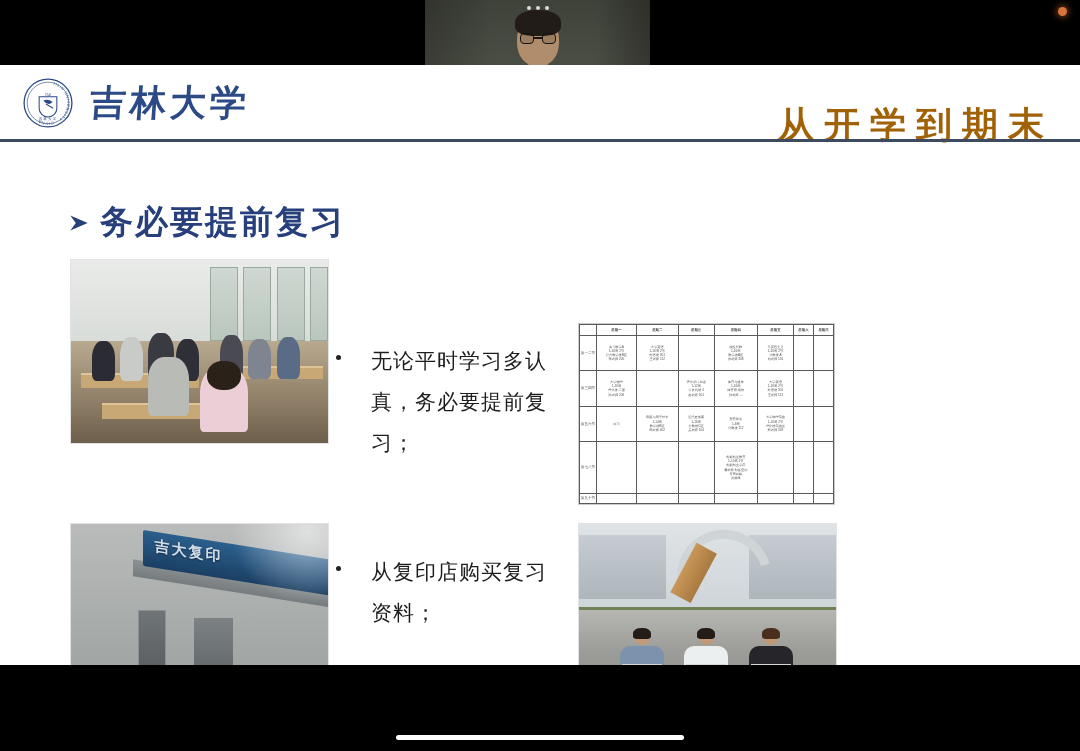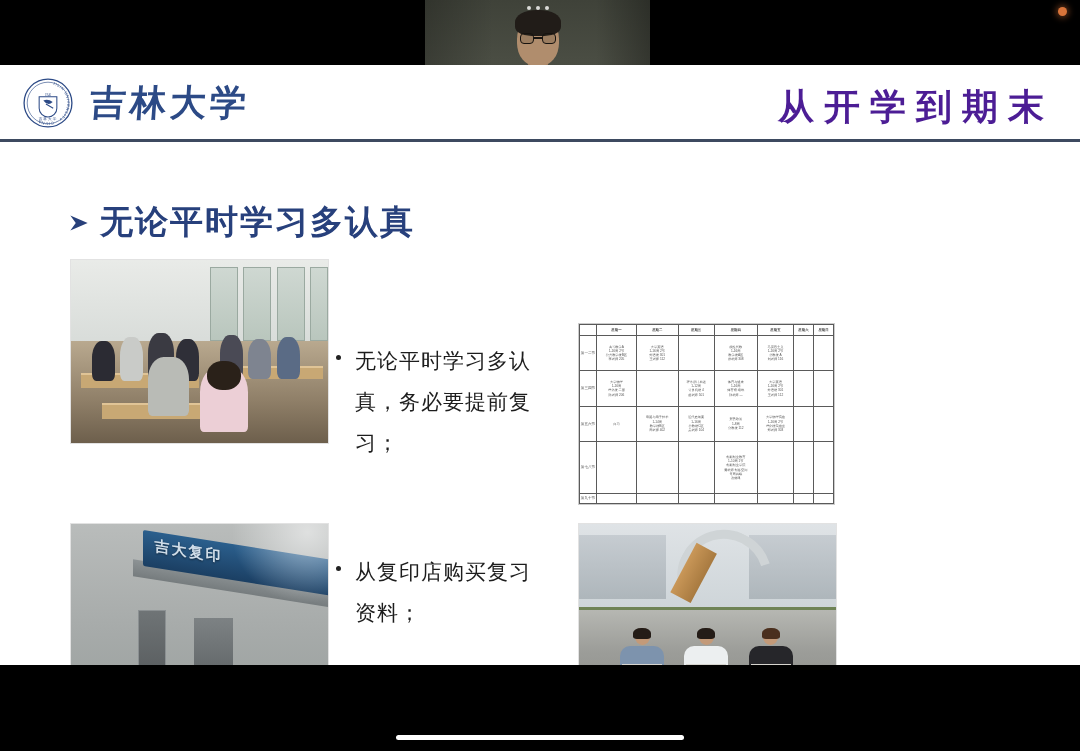--- a/index.html
+++ b/index.html
@@ -108,22 +108,22 @@
   #logo-wrap{
     position:absolute;left:22px;top:12px;display:flex;align-items:center;gap:16px;
   }
   #logo-seal{width:52px;height:52px;}
   #logo-zh{
     font-family:"Liberation Serif","DejaVu Serif",serif;
     font-size:36px;font-weight:700;color:#2c4a86;letter-spacing:4px;
     transform:skewX(-4deg);
   }
   #header-title{
-    position:absolute;right:26px;top:18px;
-    font-size:36px;font-weight:700;color:#4c1d95;letter-spacing:10px;
+    position:absolute;right:26px;top:36px;
+    font-size:36px;font-weight:700;color:#a16207;letter-spacing:10px;
     font-family:"Liberation Sans","DejaVu Sans",sans-serif;
   }
   #header-rule{
     position:absolute;left:0;top:74px;width:100%;height:3px;background:#3d4a60;
   }
 
   
   #slide-title{
     position:absolute;left:66px;top:135px;display:flex;align-items:center;gap:8px;
   }
@@ -139,20 +139,21 @@
   .media{position:absolute;border:1px solid #e2e2e2;overflow:hidden;background:#ddd;}
   .bullet{
     position:absolute;display:flex;align-items:flex-start;gap:14px;
   }
   .bullet .dot{
     width:5px;height:5px;border-radius:50%;background:#222;margin-top:14px;flex:none;
   }
   .bullet .txt{
     font-size:21px;line-height:1.95;color:#1d1d1d;letter-spacing:1px;
     font-family:"Liberation Sans","DejaVu Sans",sans-serif;
+    margin-left:16px;
   }
 
   
   #photo-classroom{left:70px;top:194px;width:257px;height:183px;}
   #photo-classroom .sky{position:absolute;left:0;top:0;width:100%;height:46%;
     background:linear-gradient(180deg,#e9ebe8 0%,#d8dcd9 100%);}
   #photo-classroom .win{position:absolute;top:4%;height:40%;width:11%;
     background:linear-gradient(180deg,#cfd8d2,#b9c6bd);border:1px solid #9aa9a0;box-sizing:border-box;}
   #photo-classroom .floor{position:absolute;left:0;bottom:0;width:100%;height:56%;
     background:linear-gradient(180deg,#b9a98f 0%,#8e7e67 60%,#6d5f4c 100%);}
@@ -304,21 +305,21 @@
         <div id="logo-zh">吉林大学</div>
       </div>
       <div id="header-title">从开学到期末</div>
     </div>
     <div id="header-rule"></div>
 
     <div id="slide-title">
       <svg id="title-arrow" viewBox="0 0 24 24">
         <path d="M4 5 L20 12 L4 19 L9 12 Z" fill="#28407a"></path>
       </svg>
-      <div id="title-text">无论平时学习多认真</div>
+      <div id="title-text">务必要提前复习</div>
     </div>
 
     <div class="media" id="photo-classroom">
       <div class="sky"></div>
       <div class="win" style="left:54%"></div>
       <div class="win" style="left:67%"></div>
       <div class="win" style="left:80%"></div>
       <div class="win" style="left:93%;width:7%"></div>
       <div class="floor"></div>
       <div class="desk" style="left:4%;top:62%;width:46%;height:7%"></div>

